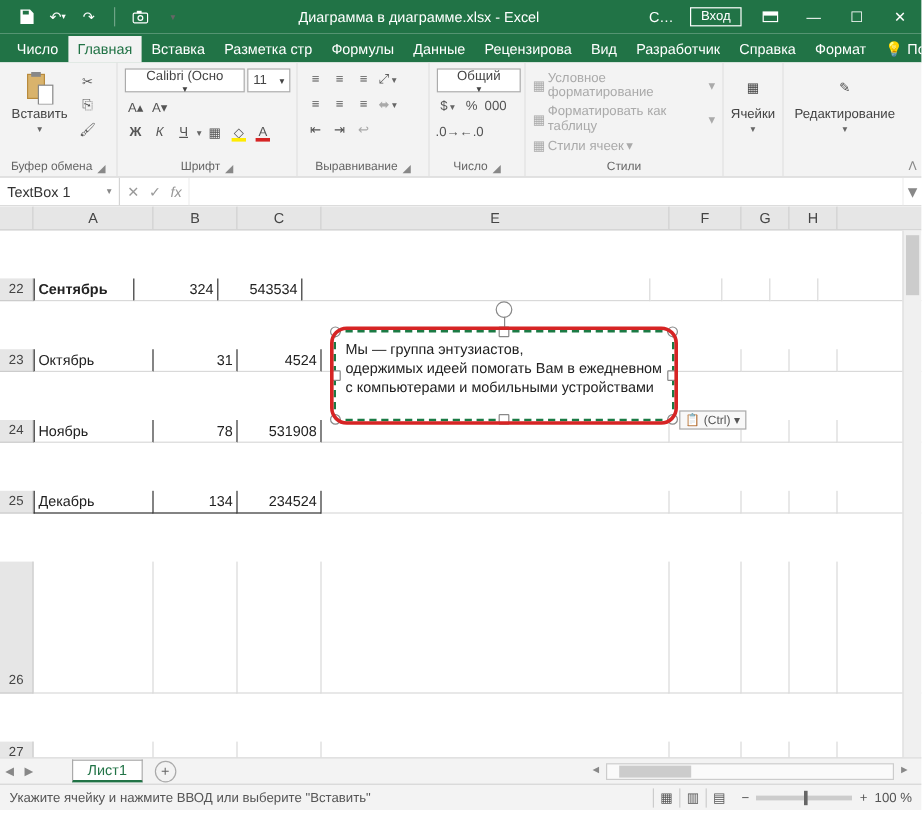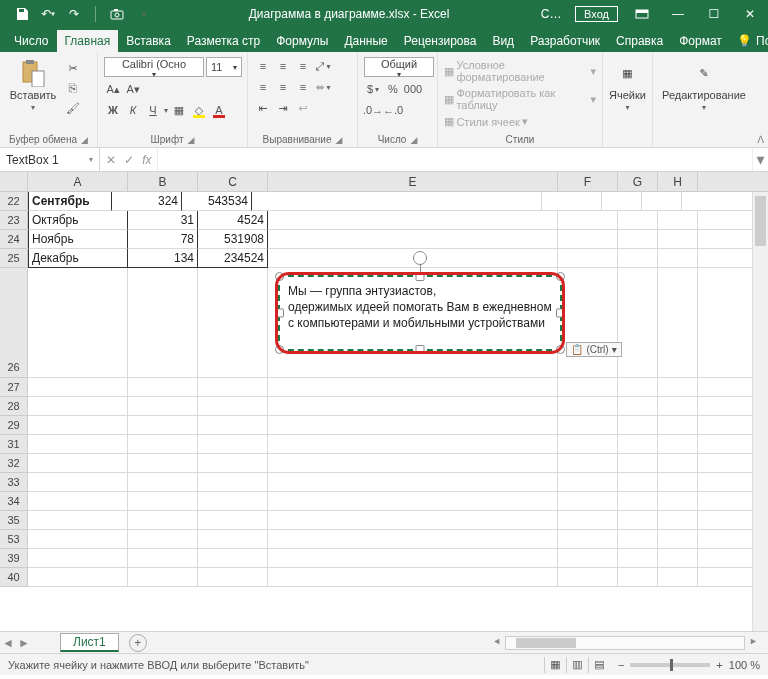--- a/index.html
+++ b/index.html
@@ -44,21 +44,21 @@
 .namebox { width: 100px; border-right: 1px solid #d4d4d4; display: flex; align-items: center; padding: 0 6px; font-size: 12px; justify-content: space-between; color:#333;}
 .fx-btns { display: flex; align-items: center; padding: 0 6px; color: #999; font-size: 12px; gap: 8px; border-right: 1px solid #eee;}
 .fx-input { flex: 1; padding: 0 6px; font-size: 12px; display:flex; align-items:center;}
 
 
 .grid-wrap { position: relative; height: 459px; background:#fff; overflow:hidden;}
 .colhdrs { display: flex; height: 20px; background: #e6e6e6; border-bottom:1px solid #ccc; position:relative;}
 .corner { width: 28px; border-right: 1px solid #ccc; background: #e6e6e6; }
 .ch { border-right: 1px solid #ccc; text-align: center; font-size: 12px; color: #444; line-height: 20px; background:#e6e6e6;}
 .rows { position: relative; }
-.r { display: flex; height: 19px; }
+.r { display: flex; height: 19px; margin-top: 40px; }
 .rh { width: 28px; background: #e6e6e6; border-right: 1px solid #ccc; border-bottom: 1px solid #ccc; text-align: center; font-size: 11px; color: #444; line-height: 19px;}
 .c { border-right: 1px solid #d9d9d9; border-bottom: 1px solid #d9d9d9; font-size: 12px; padding: 0 3px; line-height: 19px; white-space: nowrap; overflow: hidden; color: #222;}
 .bR { border-right: 1px solid #333 !important; }
 .bB { border-bottom: 1px solid #333 !important; }
 .bL { border-left: 1px solid #333 !important; }
 .num { text-align: right; }
 
 
 .textbox { position: absolute; border: 2px dashed #1b7a44; background: #fff; box-shadow: 0 0 0 1px rgba(0,0,0,.05); }
 .textbox .handle { position: absolute; width: 9px; height: 9px; background: #fff; border: 1px solid #888; border-radius: 1px;}

